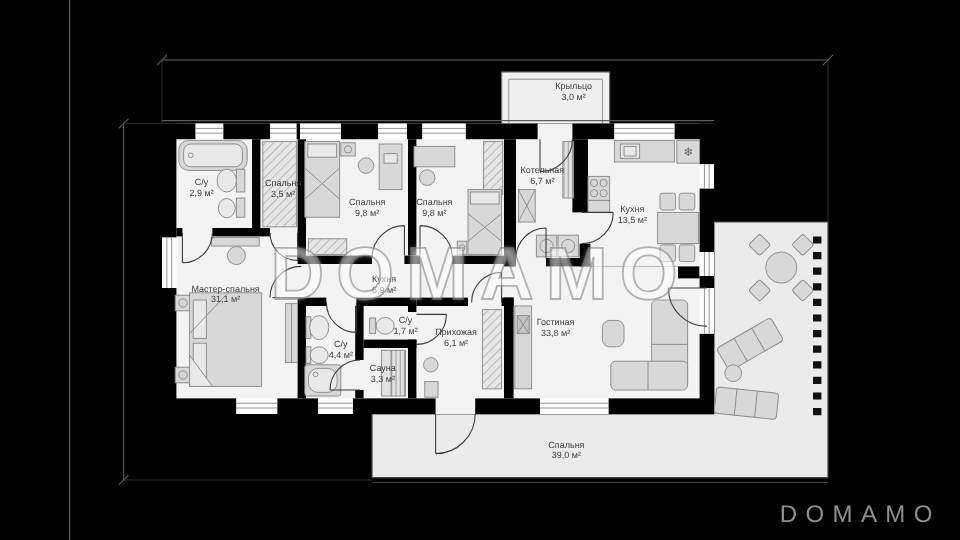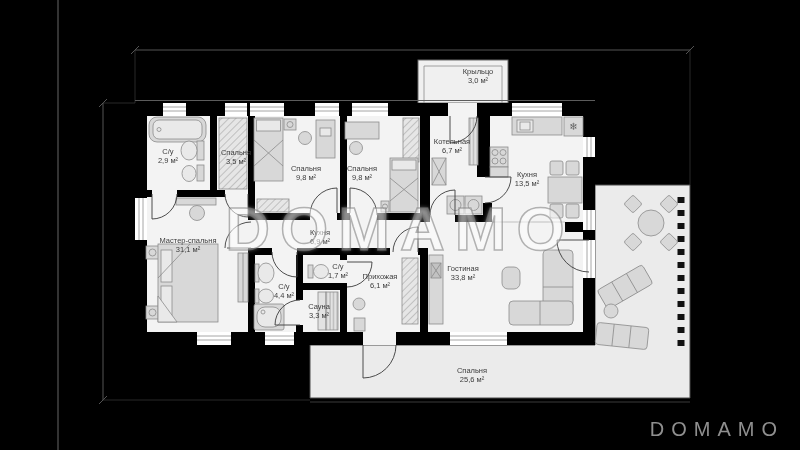--- a/index.html
+++ b/index.html
@@ -397,18 +397,18 @@
   <div class="lbl" style="left:380px;top:272px">
     <span>Прихожая</span>
     <span>6,1 м²</span>
   </div>
   <div class="lbl" style="left:463px;top:264px">
     <span>Гостиная</span>
     <span>33,8 м²</span>
   </div>
   <div class="lbl" style="left:472px;top:366px">
     <span>Спальня</span>
-    <span>25,6 м²</span>
+    <span>39,0 м²</span>
   </div>
 
   <div class="watermark">DOMAMO</div>
   <div class="logo">DOMAMO</div>
 </div>
 
 </body></html>

